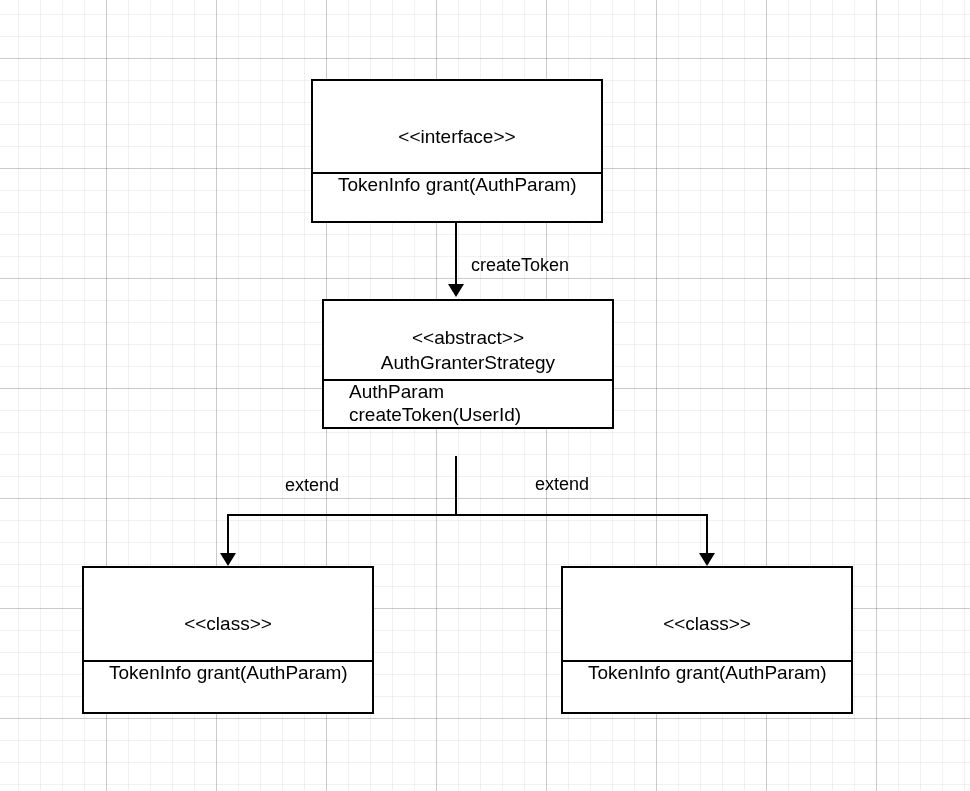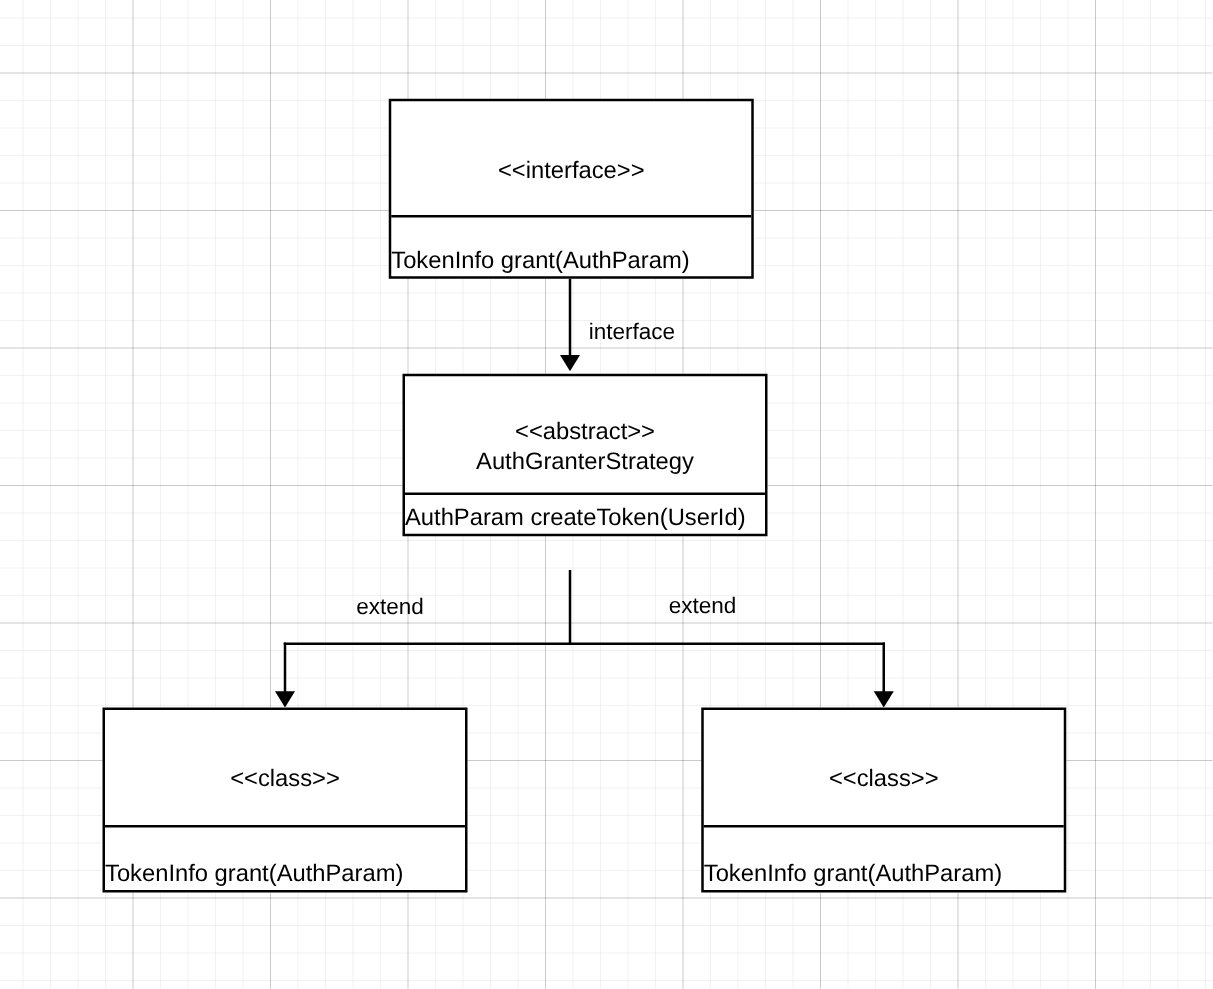--- a/index.html
+++ b/index.html
@@ -57,23 +57,23 @@
     line-height: 1.28;
     color: #000000;
     font-size: 19px;
     padding: 2px 6px;
     margin-top: 21px;
   }
 
   .uml-body {
     box-sizing: border-box;
     display: flex;
-    align-items: flex-end;
+    align-items: flex-start;
     justify-content: flex-start;
-    padding-left: 0;
+    padding-left: 25px;
     padding-right: 8px;
     color: #000000;
     font-size: 19px;
     line-height: 1.2;
     flex: 1 1 auto;
   }
 
   .stereotype,
   .classname {
     display: block;
@@ -106,21 +106,21 @@
     line-height: 1;
   }
 </style>
 </head>
 <body>
 
 <div id="canvas">
 
   <div class="edge-line edge-v" style="left:455px; top:222px; height:62px;"></div>
   <div class="arrowhead" style="left:448px; top:284px;"></div>
-  <div class="edge-label" style="left:471px; top:256px;">interface</div>
+  <div class="edge-label" style="left:471px; top:256px;">createToken</div>
 
   <div class="edge-line edge-v" style="left:455px; top:456px; height:60px;"></div>
   <div class="edge-line edge-h" style="left:227px; top:514px; width:481px;"></div>
 
   <div class="edge-line edge-v" style="left:227px; top:514px; height:41px;"></div>
   <div class="arrowhead" style="left:220px; top:553px;"></div>
   <div class="edge-label" style="left:285px; top:476px;">extend</div>
 
   <div class="edge-line edge-v" style="left:706px; top:514px; height:41px;"></div>
   <div class="arrowhead" style="left:699px; top:553px;"></div>

